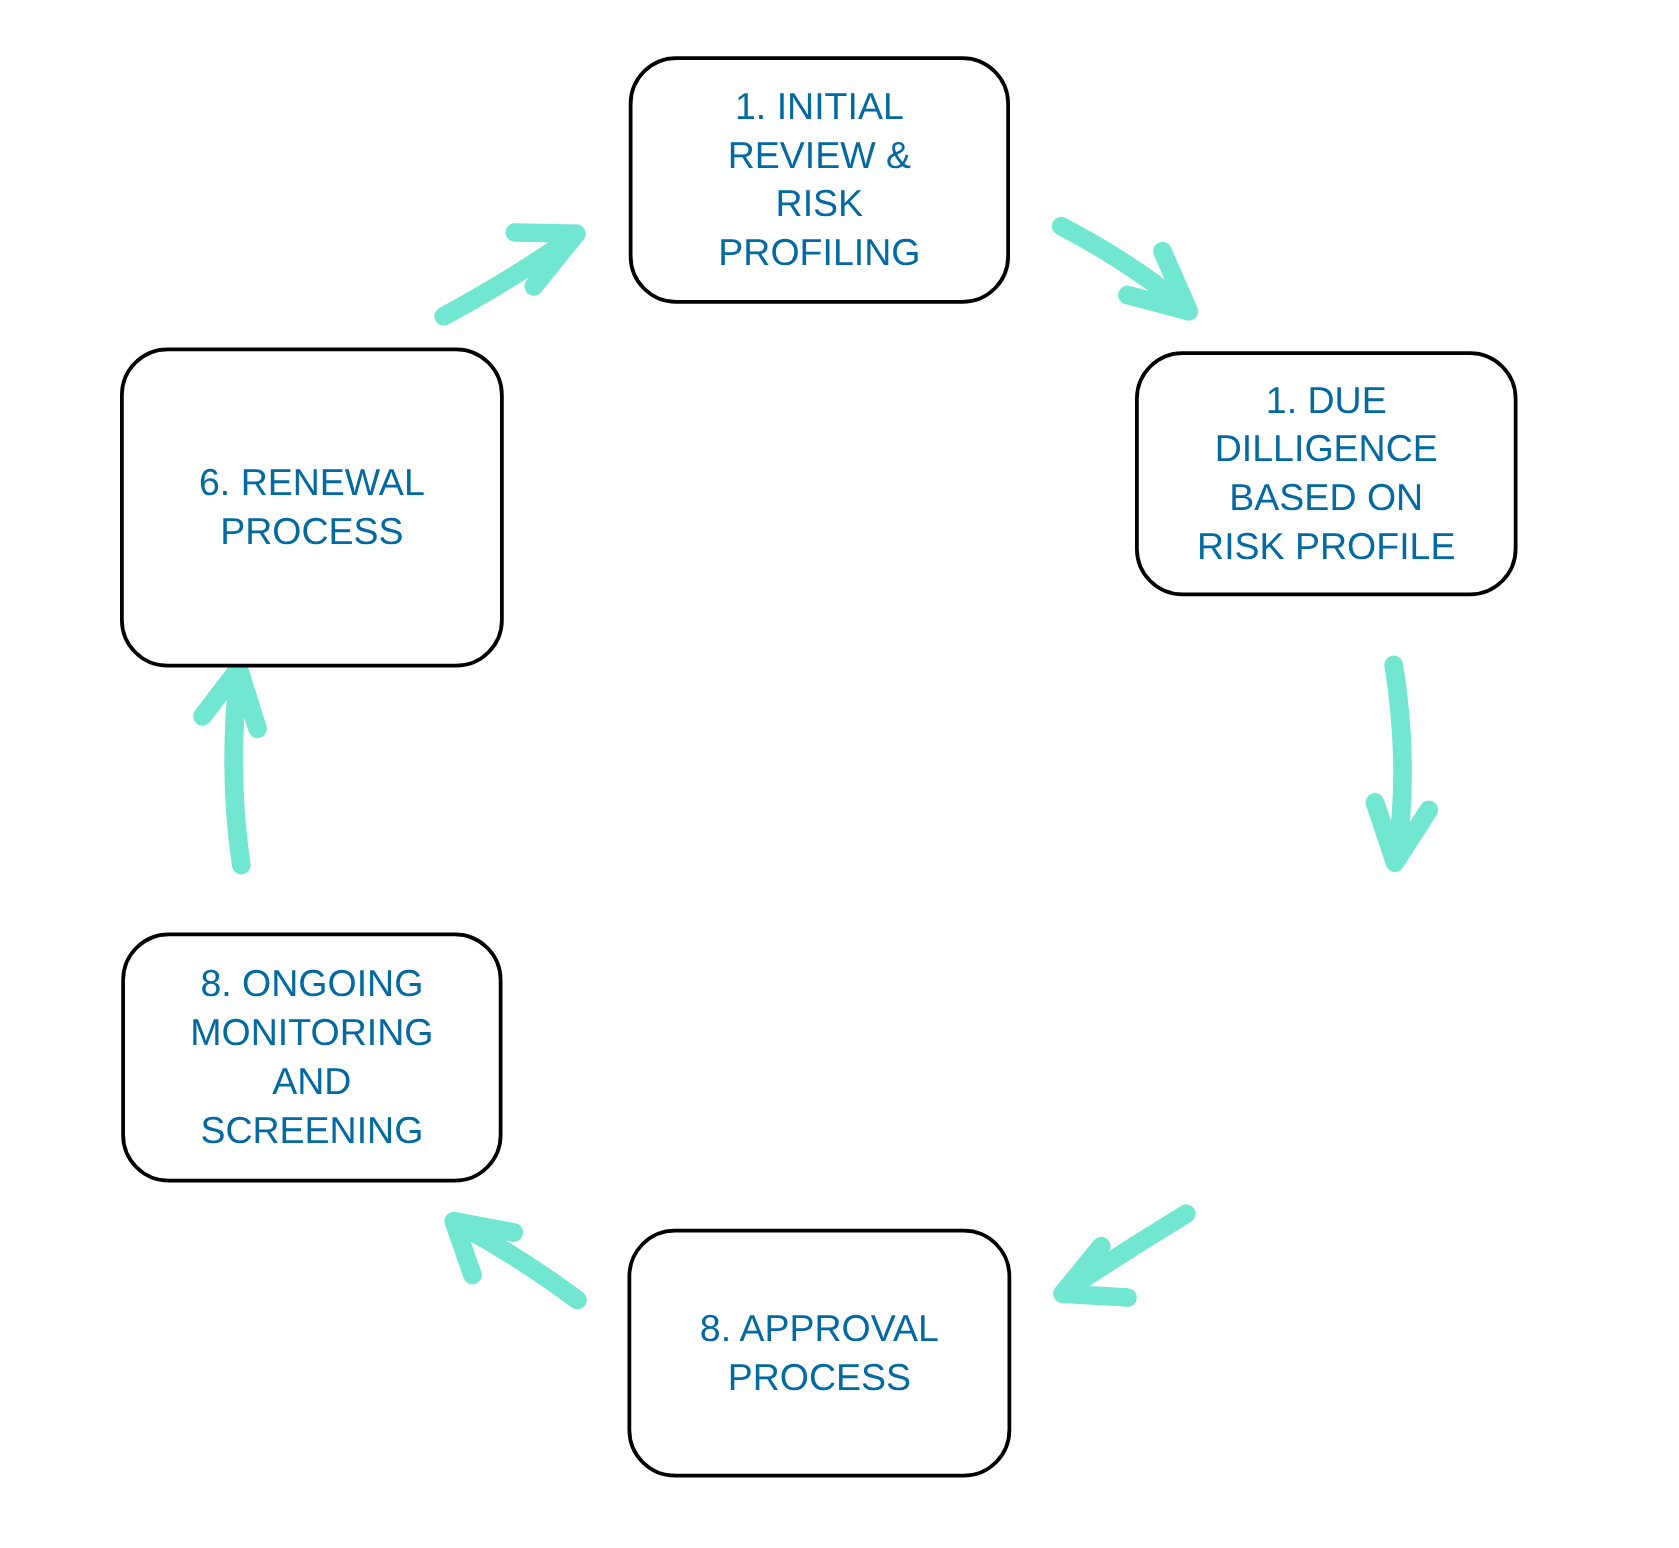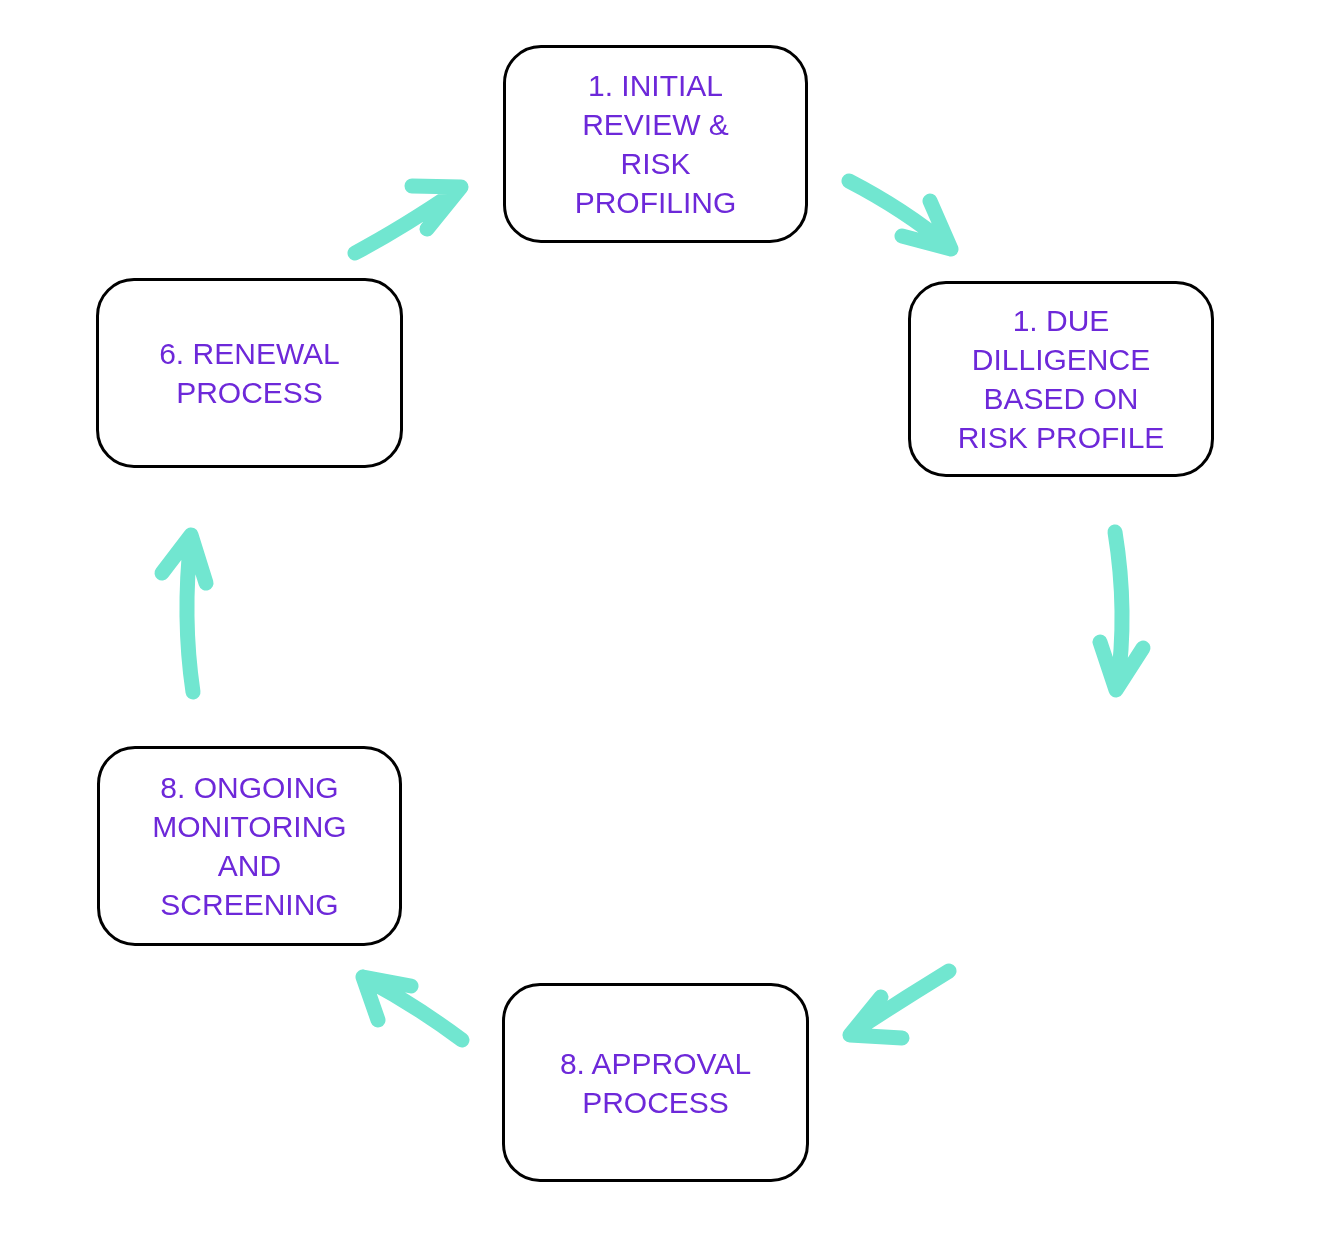--- a/index.html
+++ b/index.html
@@ -31,28 +31,28 @@
     display: flex;
     align-items: center;
     justify-content: center;
   }
   .step-label {
     display: block;
     white-space: pre-line;
     text-align: center;
     font-size: 30px;
     line-height: 1.3;
-    color: #6d28d9;
+    color: #0369a1;
   }
   .box-1 { left: 503px; top: 45px;  width: 305px; height: 198px; }
   .box-2 { left: 908px; top: 281px; width: 306px; height: 196px; }
   .box-3 { left: 909px; top: 749px; width: 306px; height: 198px; }
   .box-4 { left: 502px; top: 983px; width: 307px; height: 199px; }
   .box-5 { left: 97px;  top: 746px; width: 305px; height: 200px; }
-  .box-6 { left: 96px;  top: 278px; width: 307px; height: 190px; }
+  .box-6 { left: 96px;  top: 278px; width: 307px; height: 256px; }
 </style>
 </head>
 <body>
 
 <div class="canvas">
 
   <svg class="arrow-layer" viewBox="0 0 1343 1238" xmlns="http://www.w3.org/2000/svg" fill="none" stroke-width="15" stroke-linecap="round" stroke-linejoin="round">
     <g>
       <path d="M849 181 Q905 210 948 246 M930 201 L951 249 M902 236 L951 249" stroke="#71e6d0"></path>
     </g>

